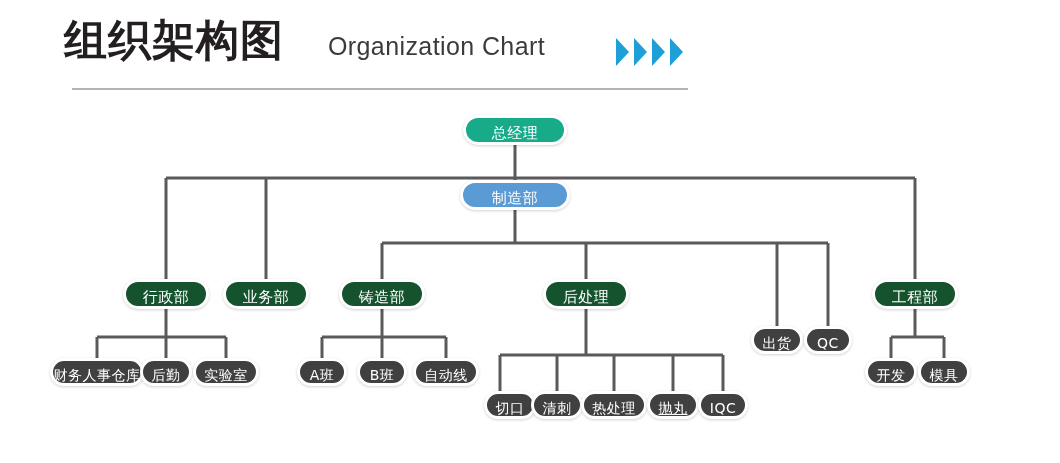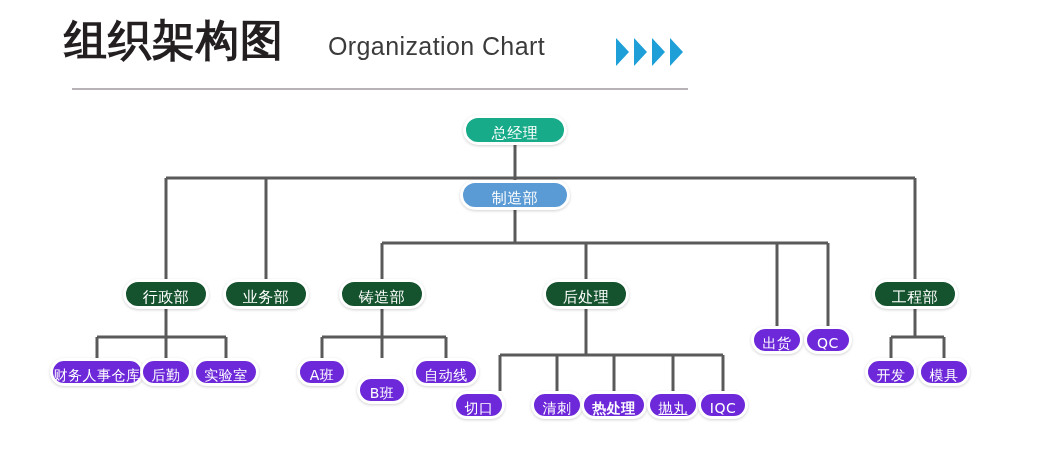--- a/index.html
+++ b/index.html
@@ -93,21 +93,21 @@
     letter-spacing: 0.5px;
     white-space: nowrap;
     border-radius: 15px;
     border: 3px solid #ffffff;
     box-shadow: 0 1px 3px rgba(0,0,0,0.18);
     font-family: "DejaVu Sans", "Liberation Sans", sans-serif;
   }
   .node.lvl0 { background: #17ab89; }
   .node.lvl1 { background: #5b9bd5; }
   .node.lvl2 { background: #14532d; }
-  .node.lvl3 { background: #6d28d9; height: 28px; line-height: 28px; border-radius: 14px; font-size: 14px; }
+  .node.lvl3 { background: #404040; height: 28px; line-height: 28px; border-radius: 14px; font-size: 14px; }
 </style>
 </head>
 <body>
 
 <div id="header">
   <div id="title-cn">组织架构图</div>
   <div id="title-en">Organization Chart</div>
   <div id="chevrons">
       <span class="chev" style="left: 0px; border-top: 14px solid transparent; border-bottom: 14px solid transparent; border-left: 13px solid rgb(30, 159, 216);"></span>
       <span class="chev" style="left: 18px; border-top: 14px solid transparent; border-bottom: 14px solid transparent; border-left: 13px solid rgb(30, 159, 216);"></span>
@@ -159,22 +159,22 @@
     <div class="node lvl2" style="width: 86px; left: 223px; top: 279px;"><span>业务部</span></div>
     <div class="node lvl2" style="width: 86px; left: 339px; top: 279px;"><span>铸造部</span></div>
     <div class="node lvl2" style="width: 86px; left: 543px; top: 279px;"><span>后处理</span></div>
     <div class="node lvl3" style="width: 52px; left: 751px; top: 326px;"><span>出货</span></div>
     <div class="node lvl3" style="width: 48px; left: 804px; top: 326px;"><span>QC</span></div>
     <div class="node lvl3" style="width: 94px; left: 50px; top: 358px;"><span>财务人事仓库</span></div>
     <div class="node lvl2" style="width: 86px; left: 872px; top: 279px;"><span>工程部</span></div>
     <div class="node lvl3" style="width: 52px; left: 140px; top: 358px;"><span>后勤</span></div>
     <div class="node lvl3" style="width: 66px; left: 193px; top: 358px;"><span>实验室</span></div>
     <div class="node lvl3" style="width: 50px; left: 297px; top: 358px;"><span>A班</span></div>
-    <div class="node lvl3" style="width: 50px; left: 357px; top: 376px; text-align: center;"><span>B班</span></div>
+    <div class="node lvl3" style="width: 50px; left: 357px; top: 358px; text-align: center;"><span>B班</span></div>
     <div class="node lvl3" style="width: 66px; left: 413px; top: 358px;"><span>自动线</span></div>
-    <div class="node lvl3" style="width: 52px; left: 453px; top: 391px;"><span>切口</span></div>
+    <div class="node lvl3" style="width: 52px; left: 484px; top: 391px;"><span>切口</span></div>
     <div class="node lvl3" style="width: 52px; left: 531px; top: 391px;"><span>清刺</span></div>
-    <div class="node lvl3" style="width: 66px; left: 581px; top: 391px; font-weight: bold;"><span>热处理</span></div>
+    <div class="node lvl3" style="width: 66px; left: 581px; top: 391px;"><span>热处理</span></div>
     <div class="node lvl3" style="width: 52px; left: 647px; top: 391px; text-decoration: underline;"><span>抛丸</span></div>
     <div class="node lvl3" style="width: 50px; left: 698px; top: 391px;"><span>IQC</span></div>
     <div class="node lvl3" style="width: 52px; left: 865px; top: 358px;"><span>开发</span></div>
     <div class="node lvl3" style="width: 52px; left: 918px; top: 358px;"><span>模具</span></div>
   </div>
 
 </body></html>

